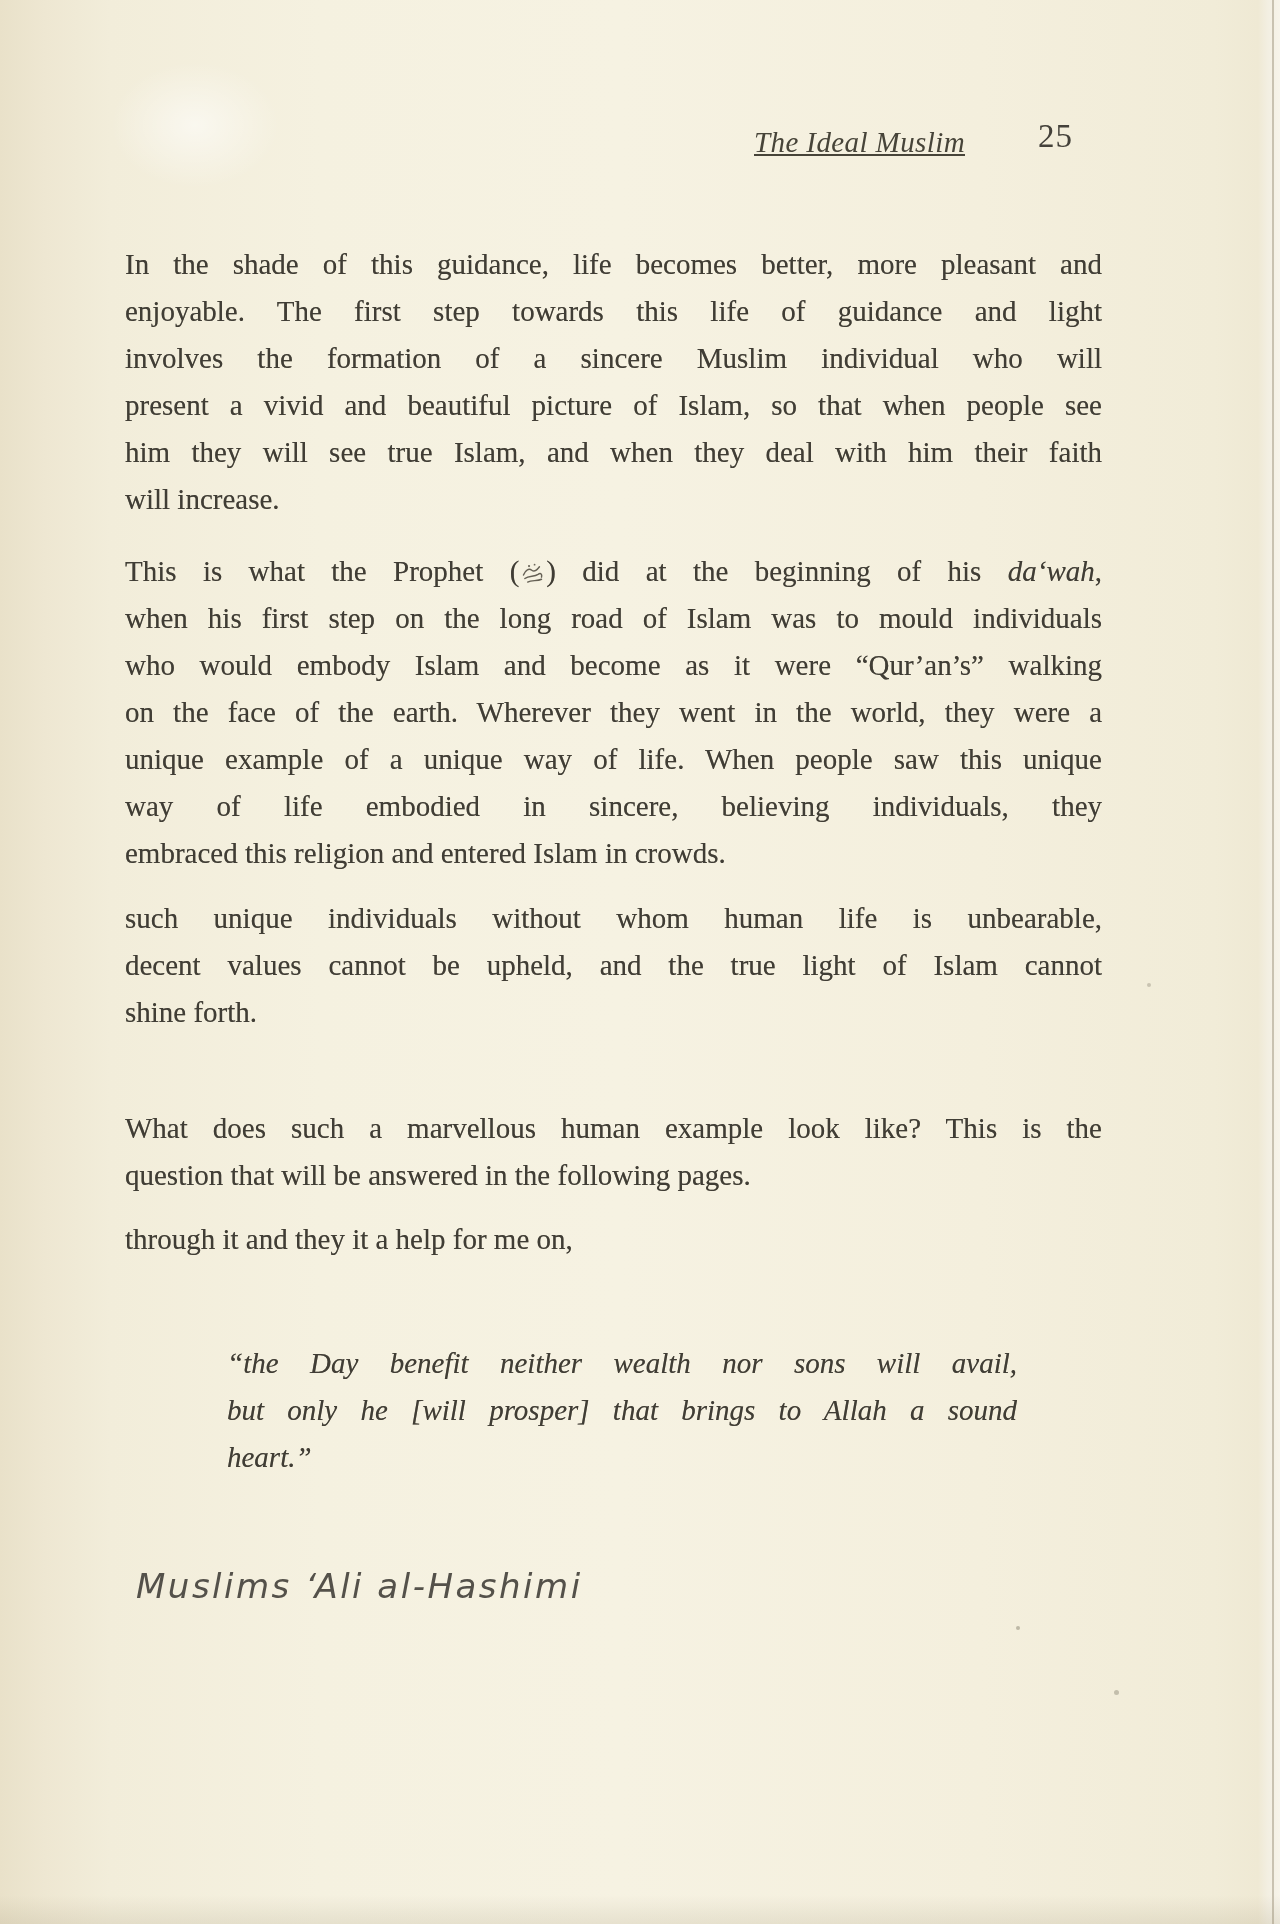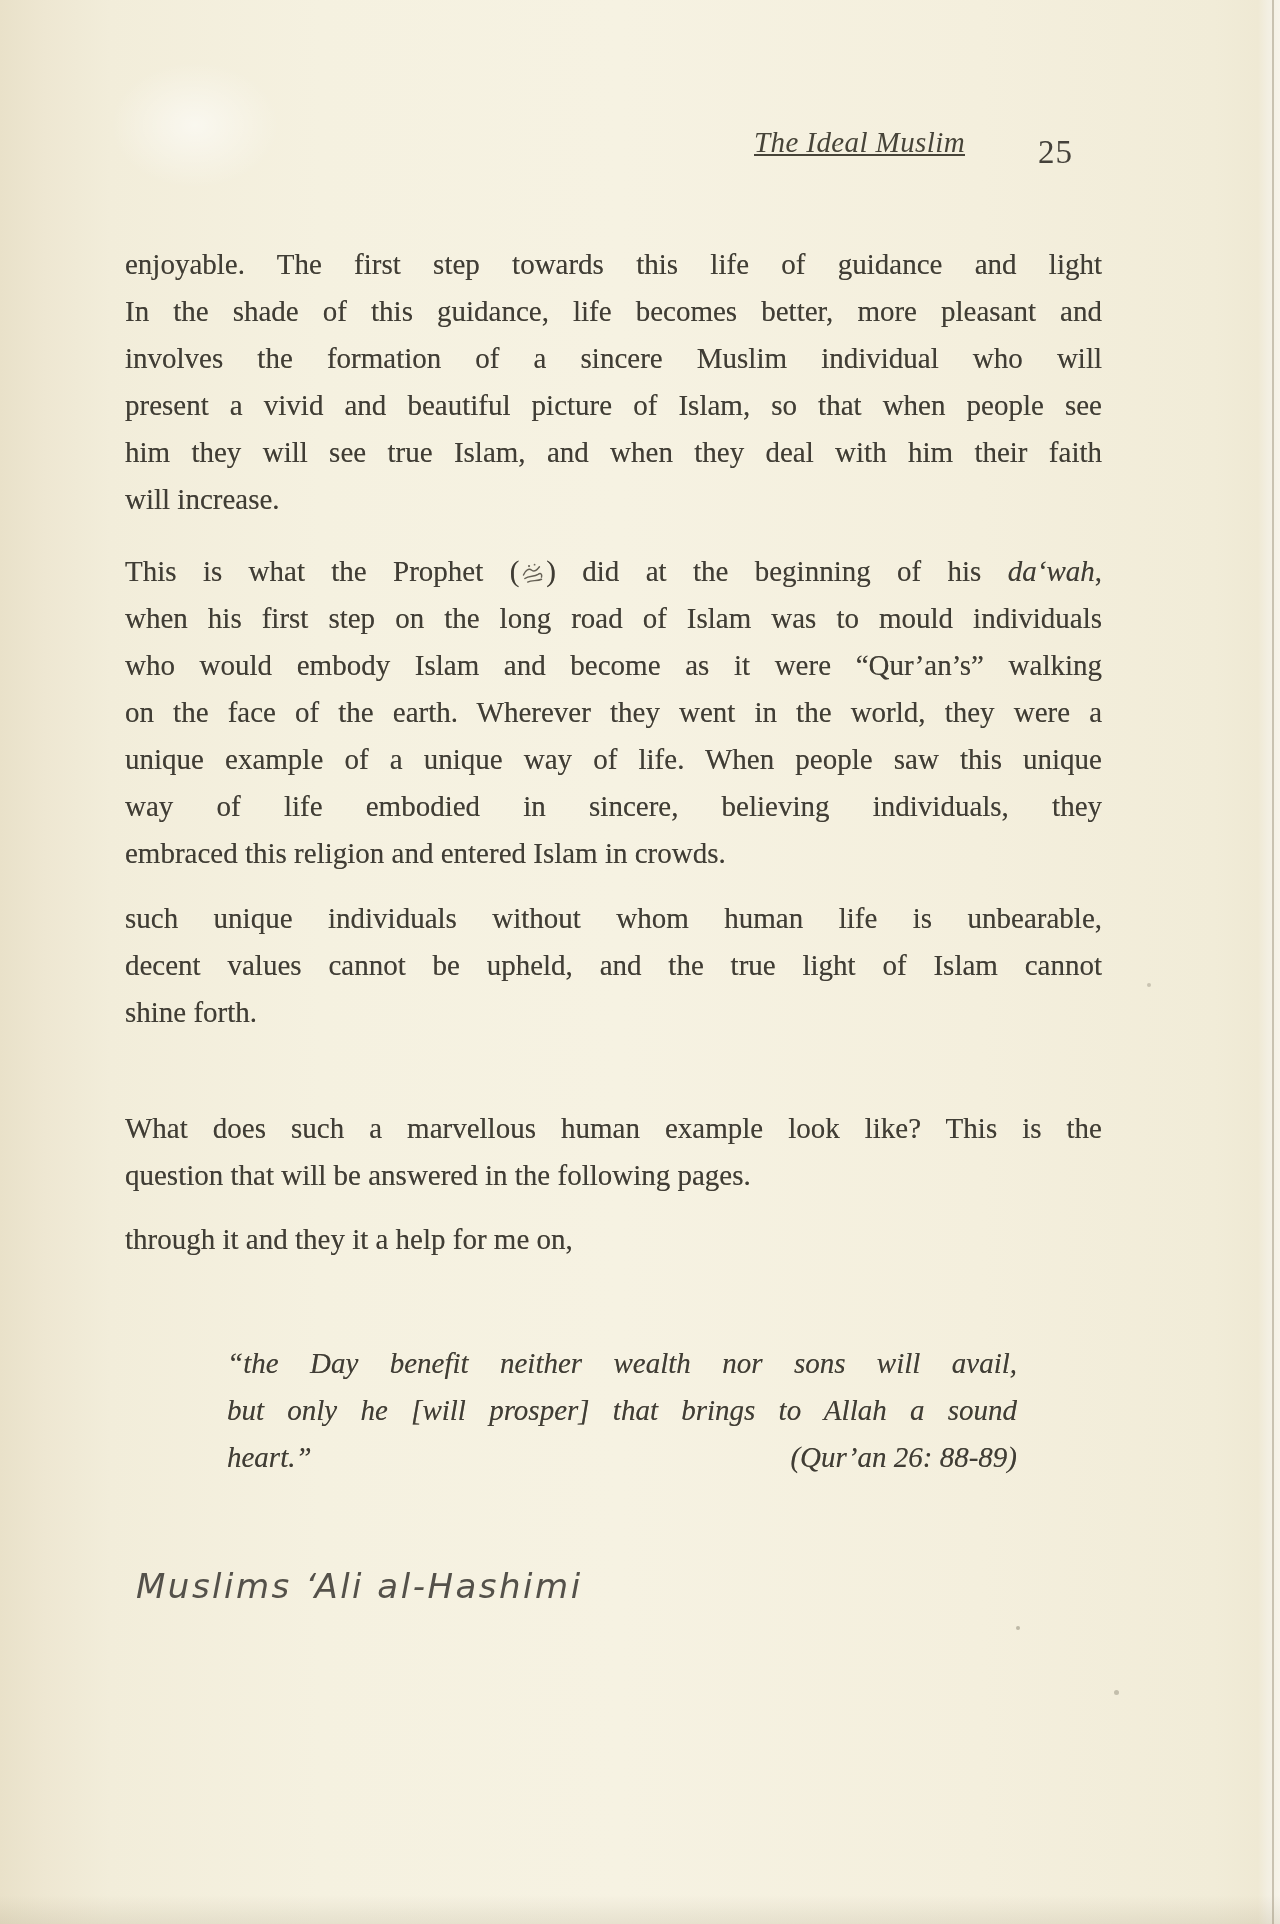--- a/index.html
+++ b/index.html
@@ -25,21 +25,21 @@
   }
   
   .running-title{
     position:absolute;top:126px;left:754px;
     font-style:italic;font-size:29px;letter-spacing:.4px;color:#474439;
     white-space:nowrap;
     text-decoration:underline;
   }
   .page-number{
     position:absolute;top:118px;left:1038px;
-    font-size:33px;letter-spacing:1px;color:#44413a;margin-top:16px;
+    font-size:33px;letter-spacing:1px;color:#44413a;
   }
   
   .para{
     position:absolute;left:125px;width:977px;
     font-size:29px;line-height:47px;
     text-shadow:0 0 .5px rgba(64,60,48,.55);
   }
   .para-0{top:241px}
   .para-1{top:548px}
   .para-2{top:895px}
@@ -73,22 +73,22 @@
 <div class="page">
 
   <div class="page-edge-line"></div>
 
   <div class="running-title">The Ideal Muslim</div>
 
   <div class="page-number">25</div>
 
   <div id="content">
       <div class="para para-0">
+        <div class="line"><span class="seg">In the shade of this guidance, life becomes better, more pleasant and</span></div>
         <div class="line"><span class="seg">enjoyable. The first step towards this life of guidance and light</span></div>
-        <div class="line"><span class="seg">In the shade of this guidance, life becomes better, more pleasant and</span></div>
         <div class="line"><span class="seg">involves the formation of a sincere Muslim individual who will</span></div>
         <div class="line"><span class="seg">present a vivid and beautiful picture of Islam, so that when people see</span></div>
         <div class="line"><span class="seg">him they will see true Islam, and when they deal with him their faith</span></div>
         <div class="line line-last"><span class="seg">will increase.</span></div>
       </div>
       <div class="para para-1">
         <div class="line"><span class="seg">This is what the Prophet (</span><span class="honorific"><svg viewBox="0 0 36 36" xmlns="http://www.w3.org/2000/svg">
     <g fill="none" stroke="#4c473c" stroke-width="2.1" stroke-linecap="round" opacity="0.85">
       <path d="M5 21 C8 13, 13 11, 17 14 C21 17, 25 13, 28 9"></path>
       <path d="M7 26 C13 21, 20 24, 26 20 C30 17, 32 20, 31 24"></path>
@@ -116,21 +116,20 @@
         <div class="line line-last"><span class="seg">question that will be answered in the following pages.</span></div>
       </div>
       <div class="para para-4">
         <div class="line line-last"><span class="seg">through it and they it a help for me on,</span></div>
       </div>
       <div class="para para-5">
         <div class="line"><span class="seg i">“the Day benefit neither wealth nor sons will avail,</span></div>
         <div class="line"><span class="seg i">but only he [will prosper] that brings to Allah a sound</span></div>
         <div class="line line-last line-split">
           <span class="seg i">heart.”</span>
-          <span class="seg i">(Qur’an 26: 88-89)</span>
         </div>
       </div>
     </div>
 
   <div class="signature">Muslims ‘Ali al-Hashimi</div>
 
   <div class="speck speck-a"></div>
   <div class="speck speck-b"></div>
   <div class="speck speck-c"></div>
 </div>

